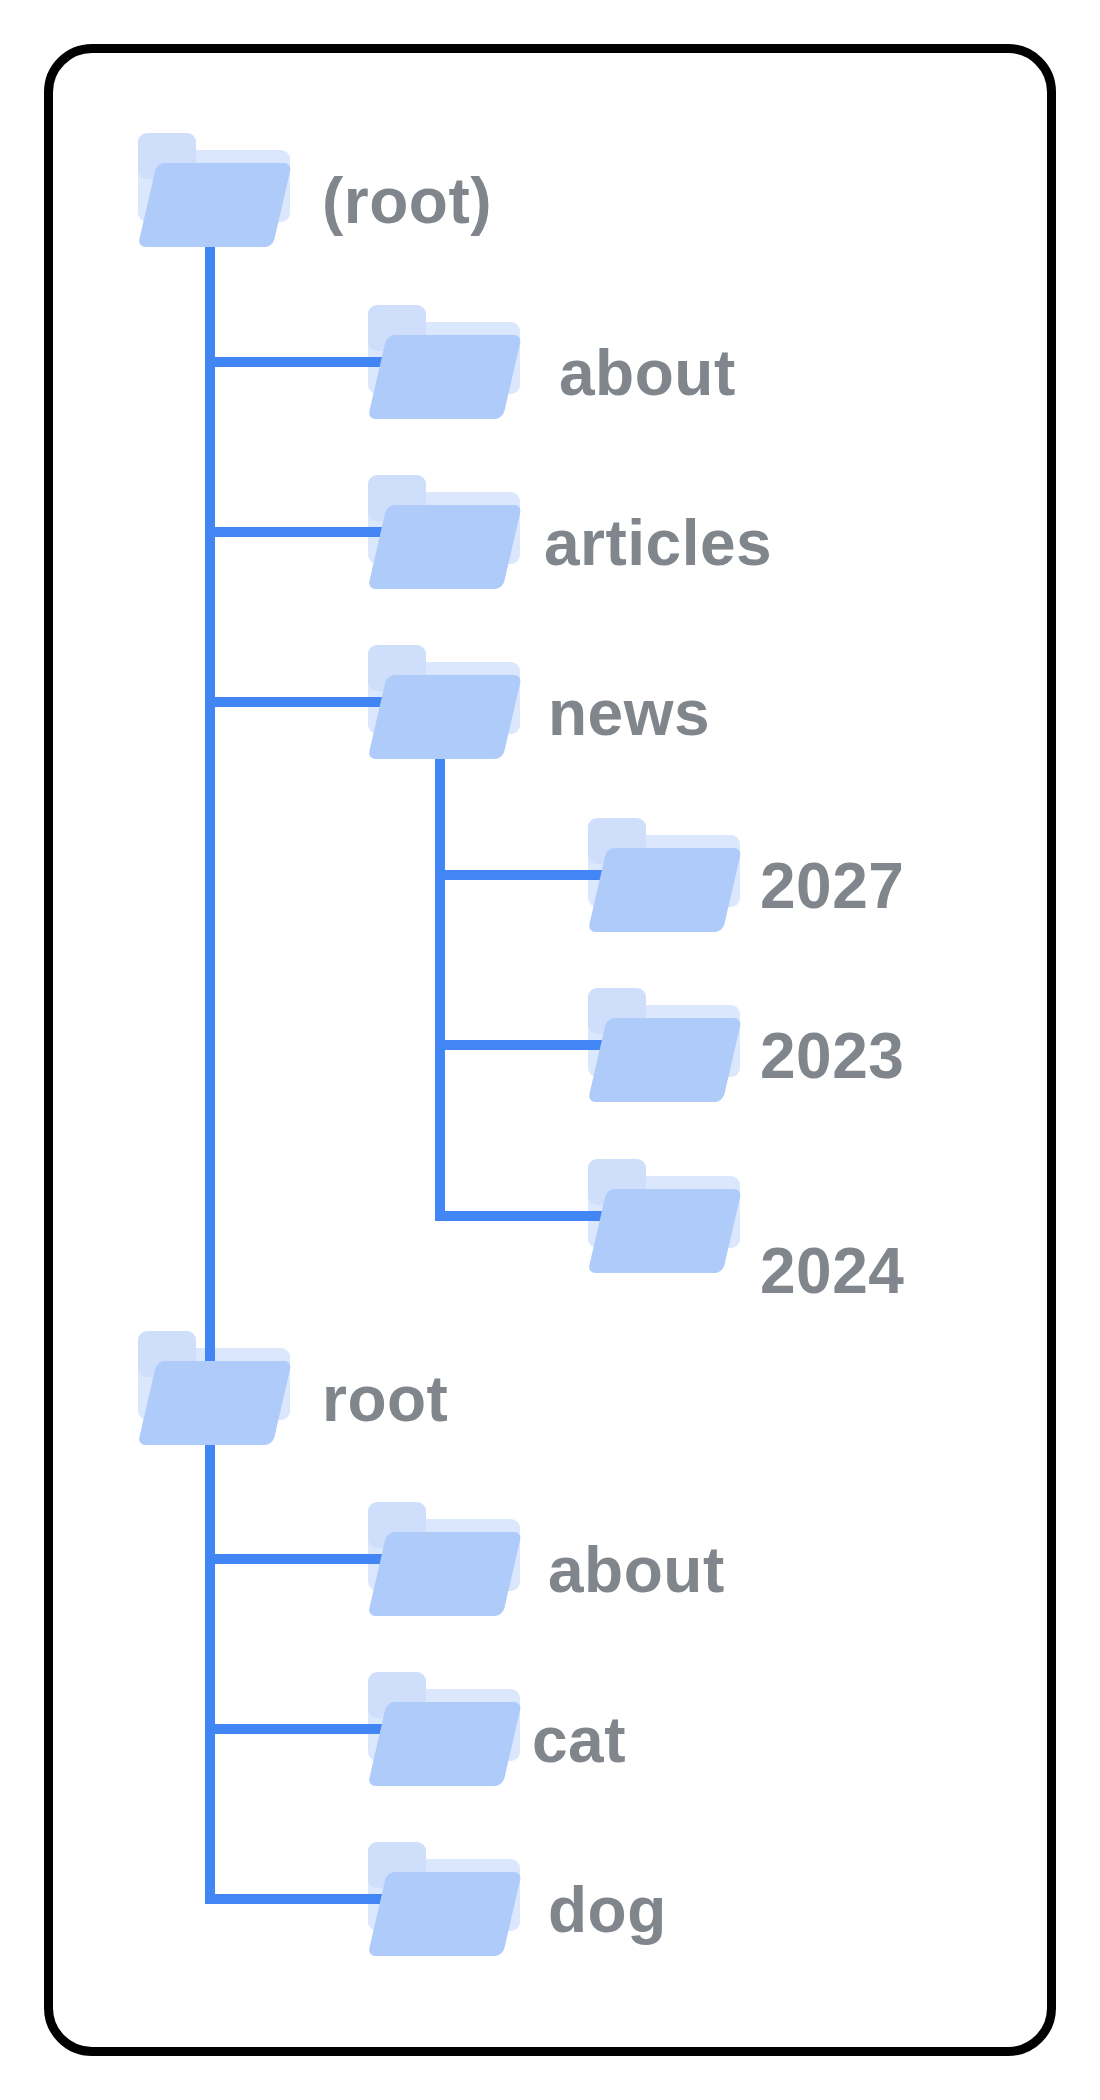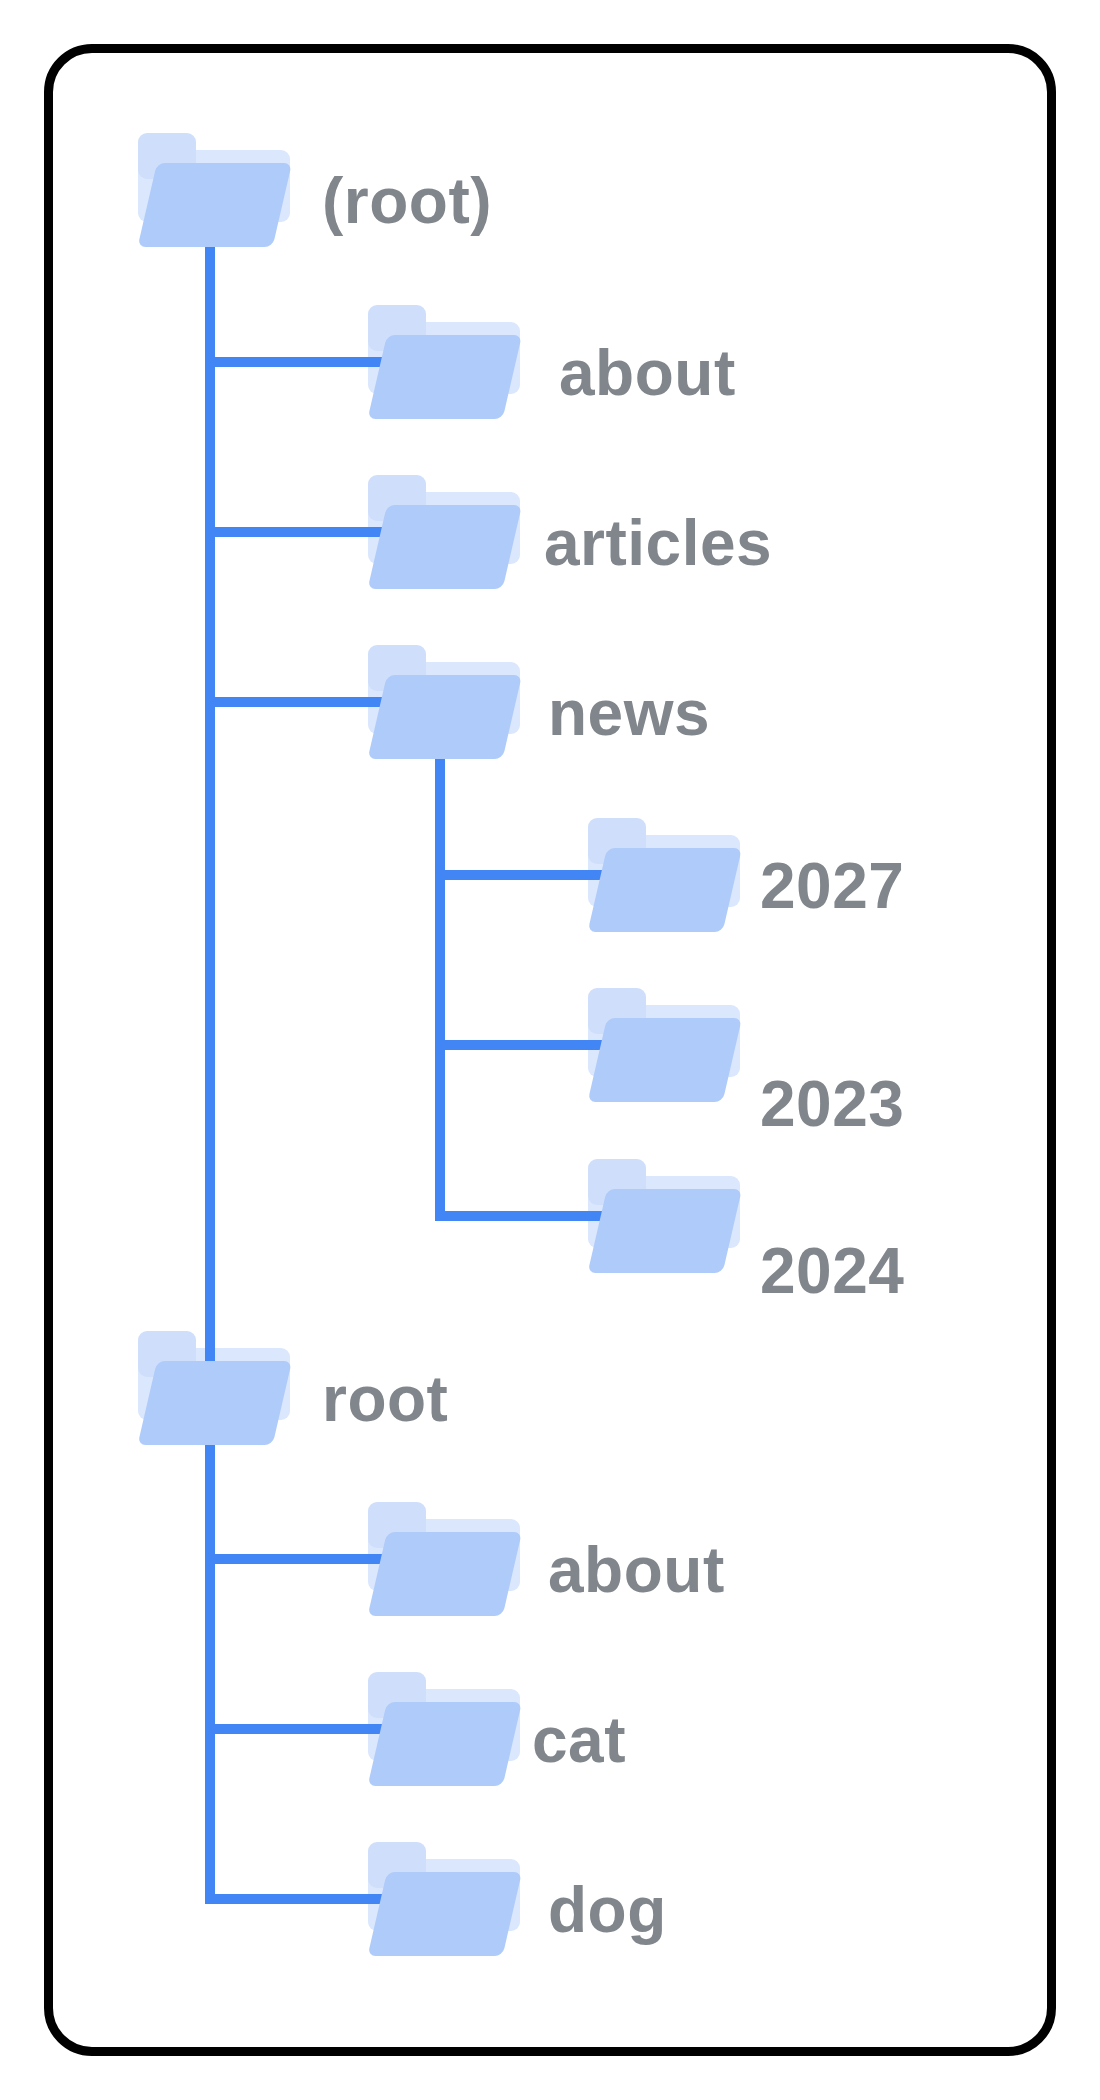--- a/index.html
+++ b/index.html
@@ -137,21 +137,21 @@
         <svg class="back" width="157" height="114" viewBox="0 0 157 114">
           <rect x="0" y="17" width="152" height="72" rx="9" fill="var(--back)"></rect>
           <rect x="0" y="0" width="58" height="46" rx="9" fill="var(--tab)"></rect>
         </svg>
         <svg class="front" width="157" height="114" viewBox="0 0 157 114">
           <g transform="skewX(-13)">
             <rect x="25.9" y="30" width="135" height="84" rx="8" fill="var(--front)"></rect>
           </g>
         </svg>
       </div>
-      <div class="node-label" style="left: 760px; top: 1056px; margin-top: 48px;">2023</div>
+      <div class="node-label" style="left: 760px; top: 1056px;">2023</div>
       <div class="folder" style="left: 588px; top: 1159px;">
         <svg class="back" width="157" height="114" viewBox="0 0 157 114">
           <rect x="0" y="17" width="152" height="72" rx="9" fill="var(--back)"></rect>
           <rect x="0" y="0" width="58" height="46" rx="9" fill="var(--tab)"></rect>
         </svg>
         <svg class="front" width="157" height="114" viewBox="0 0 157 114">
           <g transform="skewX(-13)">
             <rect x="25.9" y="30" width="135" height="84" rx="8" fill="var(--front)"></rect>
           </g>
         </svg>

